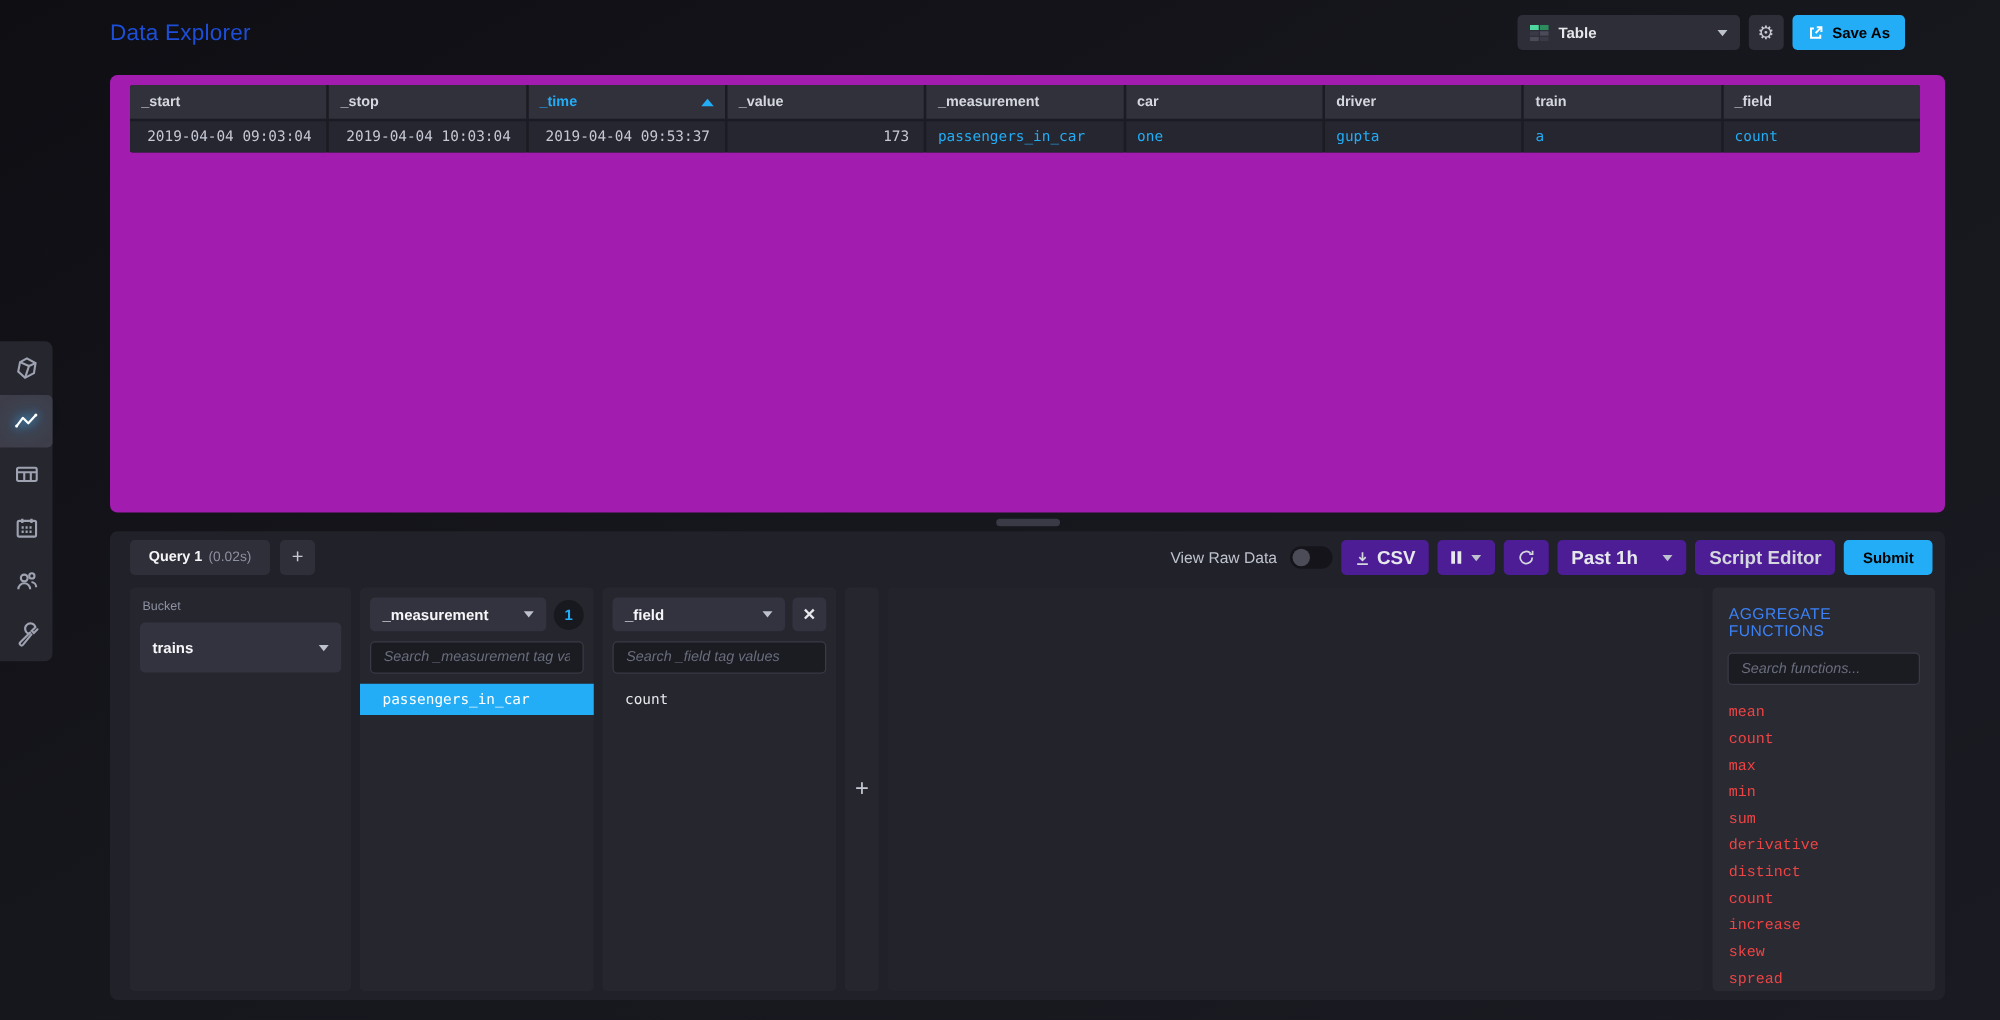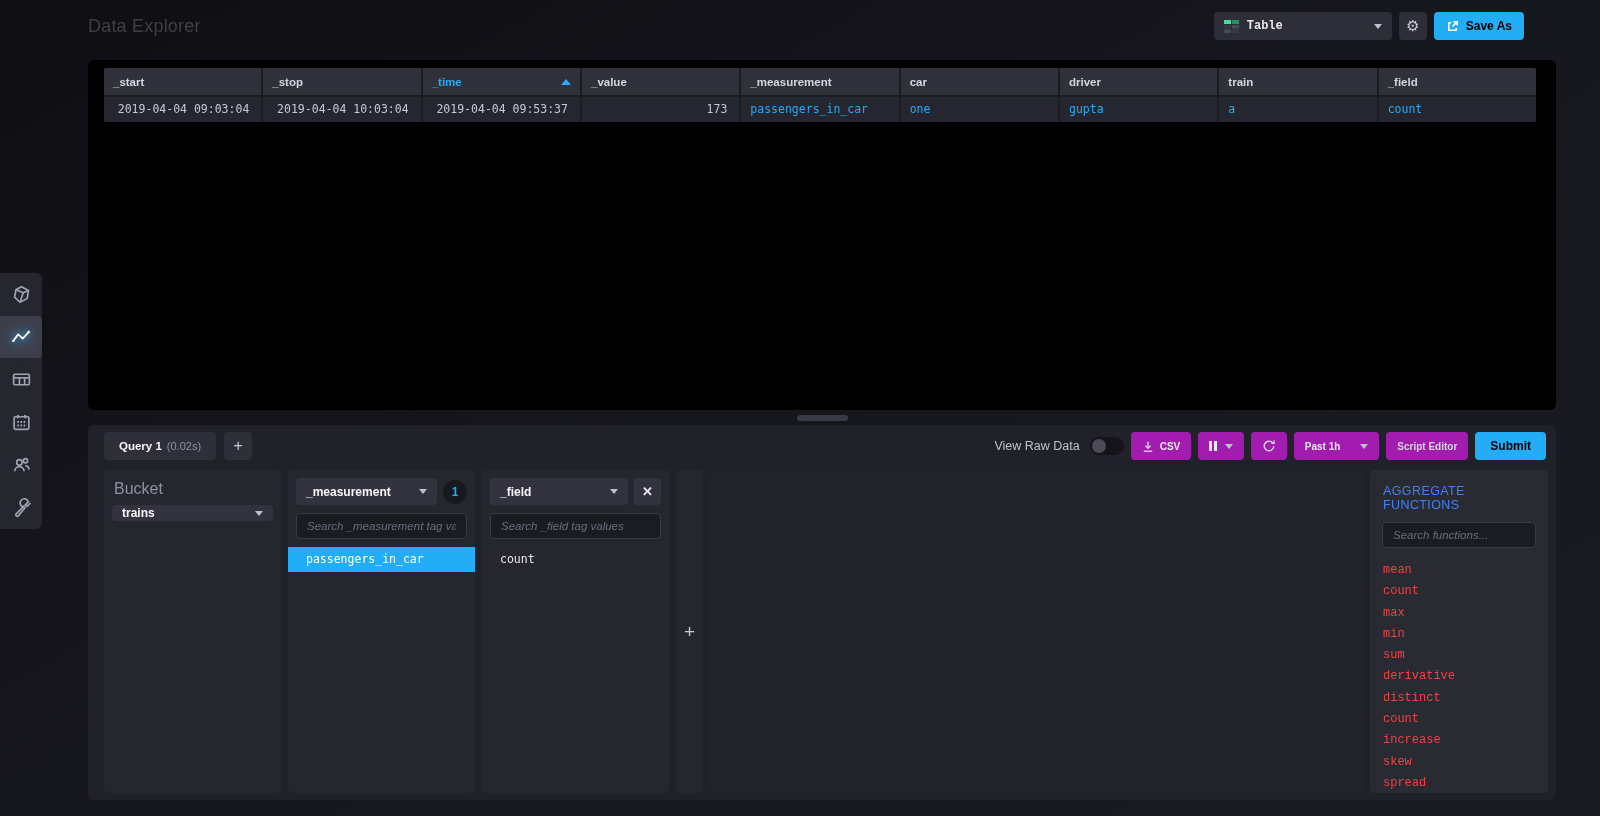--- a/index.html
+++ b/index.html
@@ -20,42 +20,42 @@
   .nav-item {
     width:42px; height:42.6px; display:flex; align-items:center; justify-content:center;
     cursor:pointer;
   }
   .nav-item svg { stroke:#9fa3b1; fill:none; stroke-width:1.6; }
   .nav-item.active { background:#3e3e4a; border-radius:0 4px 4px 0; }
   .nav-item.active svg { stroke:#ffffff; filter:drop-shadow(0 0 4px rgba(64,180,255,.95)) drop-shadow(0 0 8px rgba(34,173,246,.7)); }
 
   
   .page-header { position:absolute; left:88px; right:76px; top:0; height:52px; display:flex; align-items:center; }
-  .page-title { font-size:18px; font-weight:500; letter-spacing:.2px; color:#404040; }
+  .page-title { font-size:18px; font-weight:500; letter-spacing:.2px; color:#1d4ed8; }
   .header-right { margin-left:auto; display:flex; align-items:center; gap:7px; }
   .viz-dropdown {
     width:178px; height:28px; background:#2e2e38; border-radius:4px;
     display:flex; align-items:center; padding:0 10px; gap:8px; cursor:pointer;
   }
-  .viz-dropdown .ddlabel { font-size:12px; font-weight:bold; color:#e7e8ec;font-family:Liberation Mono, monospace; }
+  .viz-dropdown .ddlabel { font-size:12px; font-weight:bold; color:#e7e8ec; }
   .caret { width:0; height:0; border-left:4px solid transparent; border-right:4px solid transparent; border-top:5px solid #bec2cc; margin-left:auto; }
   .icon-btn {
     width:28px; height:28px; background:#2e2e38; border-radius:4px; border:none;
     display:flex; align-items:center; justify-content:center; color:#c6c9d4; cursor:pointer; font-size:15px;
   }
   .btn-primary {
     height:28px; background:#22ADF6; border:none; border-radius:4px; color:#000000;
     font-weight:bold; font-size:12px; padding:0 12px; display:flex; align-items:center; gap:7px; cursor:pointer;
     font-family:"Liberation Sans", sans-serif;
   }
 
   
   .table-panel {
     position:absolute; left:88px; top:60px; width:1468px; height:350px;
-    background:#000000; border-radius:6px; padding:8px 20px 0 16px;
+    background:#a21caf; border-radius:6px; padding:8px 20px 0 16px;
   }
   .dtable {
     display:grid; grid-template-columns:repeat(9,1fr); gap:2px;
     background:#1b1b23; border-radius:2px; overflow:hidden;
   }
   .th {
     background:#31313c; height:27px; display:flex; align-items:center;
     padding:0 9px; font-size:11.5px; font-weight:bold; color:#d4d7dd; cursor:pointer;
   }
   .th.sorted { color:#22ADF6; }
@@ -86,35 +86,35 @@
   .tab-add {
     width:28px; height:28px; margin-left:8px; background:#2f2f39; border:none; border-radius:4px;
     color:#c6c9d4; font-size:16px; line-height:1; cursor:pointer;
   }
 
   .controls { margin-left:auto; display:flex; align-items:center; gap:7px; }
   .raw-label { font-size:12.5px; color:#bec2cc; margin-right:3px; }
   .toggle { width:34px; height:18px; background:#14141a; border-radius:9px; position:relative; cursor:pointer; }
   .toggle .knob { position:absolute; left:2px; top:2px; width:14px; height:14px; border-radius:50%; background:#4c4c58; }
   .ctl-btn {
-    height:28px; background:#a21caf; border:none; border-radius:4px; color:#e7e8ec;
-    font-weight:bold; font-size:10px; padding:0 11px; display:flex; align-items:center; gap:6px; cursor:pointer;
+    height:28px; background:#4c1d95; border:none; border-radius:4px; color:#e7e8ec;
+    font-weight:bold; font-size:15px; padding:0 11px; display:flex; align-items:center; gap:6px; cursor:pointer;
     font-family:"Liberation Sans", sans-serif;
   }
   .ctl-btn svg { stroke:#d4d7dd; fill:none; stroke-width:1.6; }
   .pause-bars { display:flex; gap:2.5px; margin-right:2px; }
   .pause-bars i { display:block; width:2.5px; height:10px; background:#e7e8ec; }
 
   
   .builder { position:absolute; left:16px; top:45px; right:8px; bottom:7px; display:flex; gap:7px; }
   .card { background:#26262e; border-radius:4px; }
   .bucket-card { width:177px; padding:8px; }
-  .card-label { font-size:16px; color:#8e91a1; margin:2px 0 7px 2px; }
+  .card-label { font-size:10px; color:#8e91a1; margin:2px 0 7px 2px; }
   .select {
-    height:16px; background:#333340; border-radius:4px; display:flex; align-items:center;
+    height:40px; background:#333340; border-radius:4px; display:flex; align-items:center;
     padding:0 10px; font-size:12px; font-weight:bold; color:#f6f6f8; cursor:pointer;
   }
   .tag-card { width:187px; padding-top:8px; display:flex; flex-direction:column; }
   .tag-head { margin:0 8px; display:flex; align-items:center; gap:6px; }
   .tag-head .select { flex:1; height:27px; }
   .count-badge {
     width:24px; height:24px; border-radius:50%; background:#18181f; color:#22ADF6;
     font-size:12px; font-weight:bold; display:flex; align-items:center; justify-content:center; flex:none;
   }
   .close-btn {

